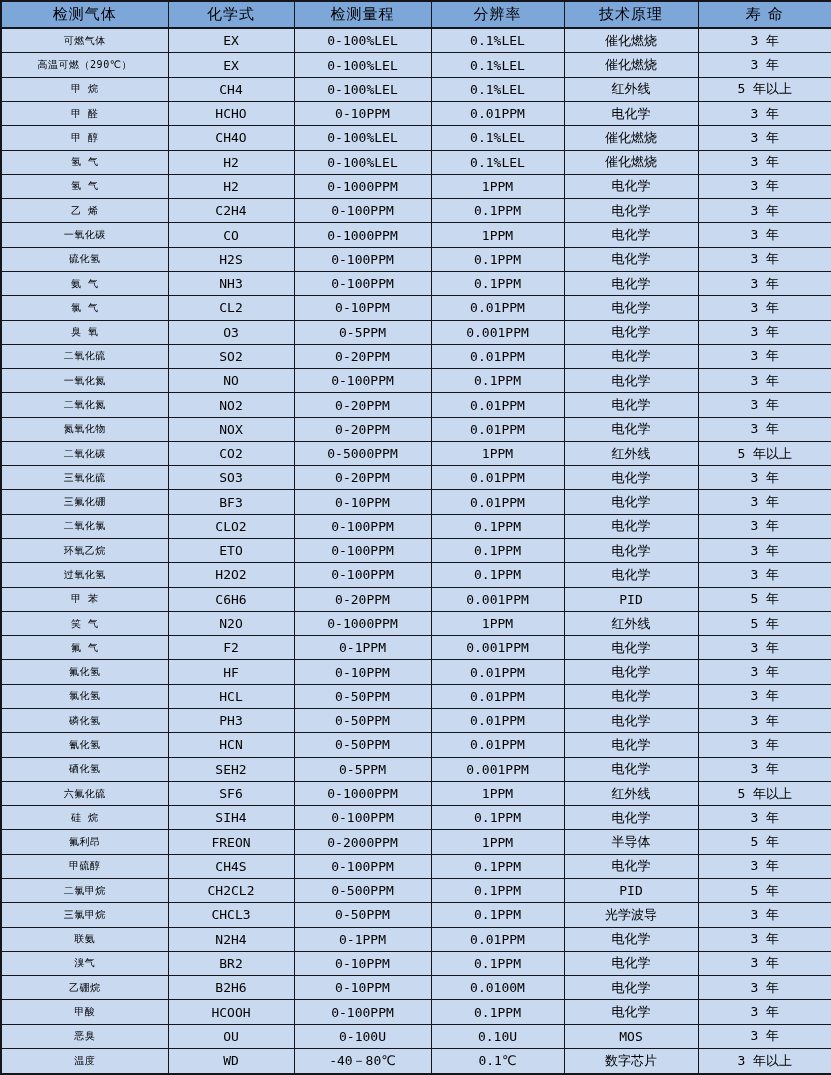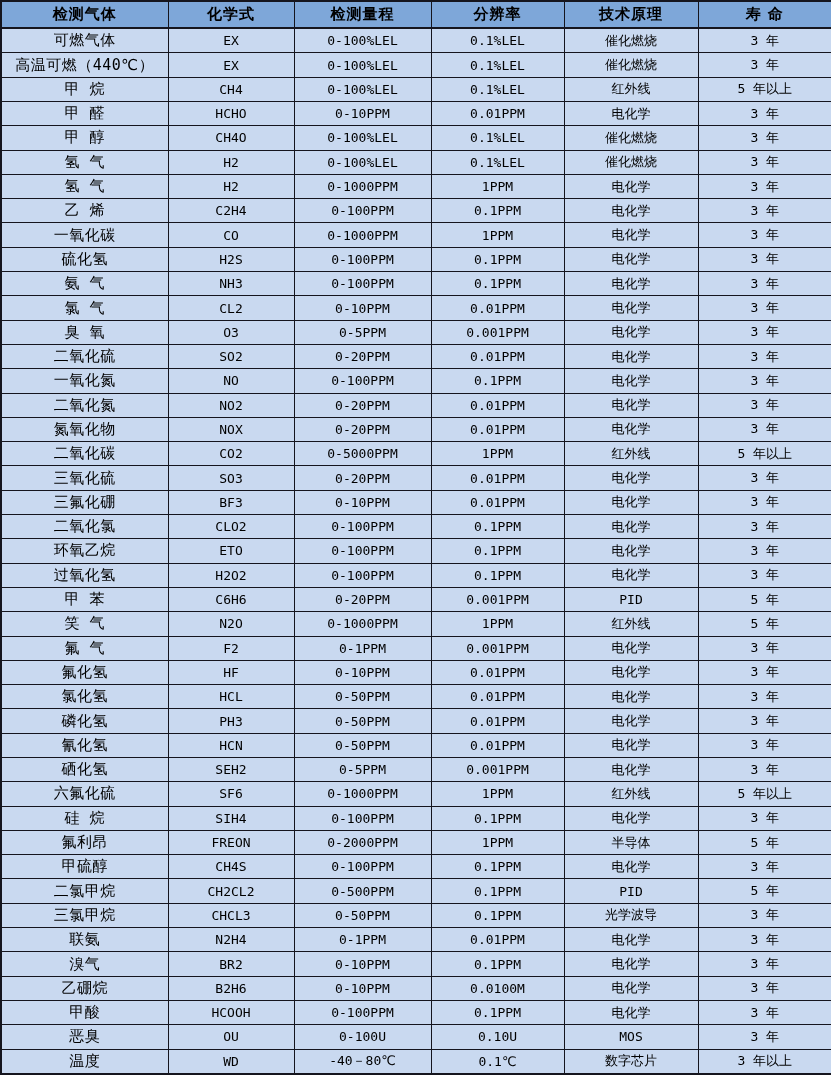--- a/index.html
+++ b/index.html
@@ -1,26 +1,26 @@
 <!DOCTYPE html>
 <html style="--header-bg: #7EA7D9; --row-bg: #C9D9F0; --border: #15151E; --text: #000000;"><head>
 <meta charset="utf-8">
 <style>
   html,body{margin:0;padding:0;background:#fff;}
   #app{width:831px;height:1075px;overflow:hidden;}
   table{width:831px;height:1075px;border-collapse:collapse;table-layout:fixed;
         font-family:"DejaVu Sans Mono","DejaVu Sans",sans-serif;}
-  th{background:var(--header-bg);color:var(--text);font-weight:bold;
+  th{background:var(--header-bg);color:var(--text);font-weight:normal;
      font-size:15px;height:25px;border:1px solid var(--border);
      border-bottom:2px solid var(--border);padding:0;text-align:center;
      font-family:"DejaVu Sans",sans-serif;letter-spacing:1px;}
   td{background:var(--row-bg);color:var(--text);font-size:13px;
      border:1px solid var(--border);padding:0 2px;text-align:center;
      white-space:nowrap;overflow:hidden;}
-  td.gas{font-size:15px;letter-spacing:0.5px;}
+  td.gas{font-size:10px;letter-spacing:0.5px;}
   table{border:2px solid var(--border);}
 </style>
 </head>
 <body>
 
 <div id="app">
   <table>
     <colgroup>
         <col style="width: 167px;">
         <col style="width: 126px;">
@@ -42,21 +42,21 @@
     <tbody>
         <tr>
           <td class="gas">可燃气体</td>
           <td>EX</td>
           <td>0-100%LEL</td>
           <td>0.1%LEL</td>
           <td>催化燃烧</td>
           <td>3 年</td>
         </tr>
         <tr>
-          <td class="gas">高温可燃（440℃）</td>
+          <td class="gas">高温可燃（290℃）</td>
           <td>EX</td>
           <td>0-100%LEL</td>
           <td>0.1%LEL</td>
           <td>催化燃烧</td>
           <td>3 年</td>
         </tr>
         <tr>
           <td class="gas">甲 烷</td>
           <td>CH4</td>
           <td>0-100%LEL</td>

